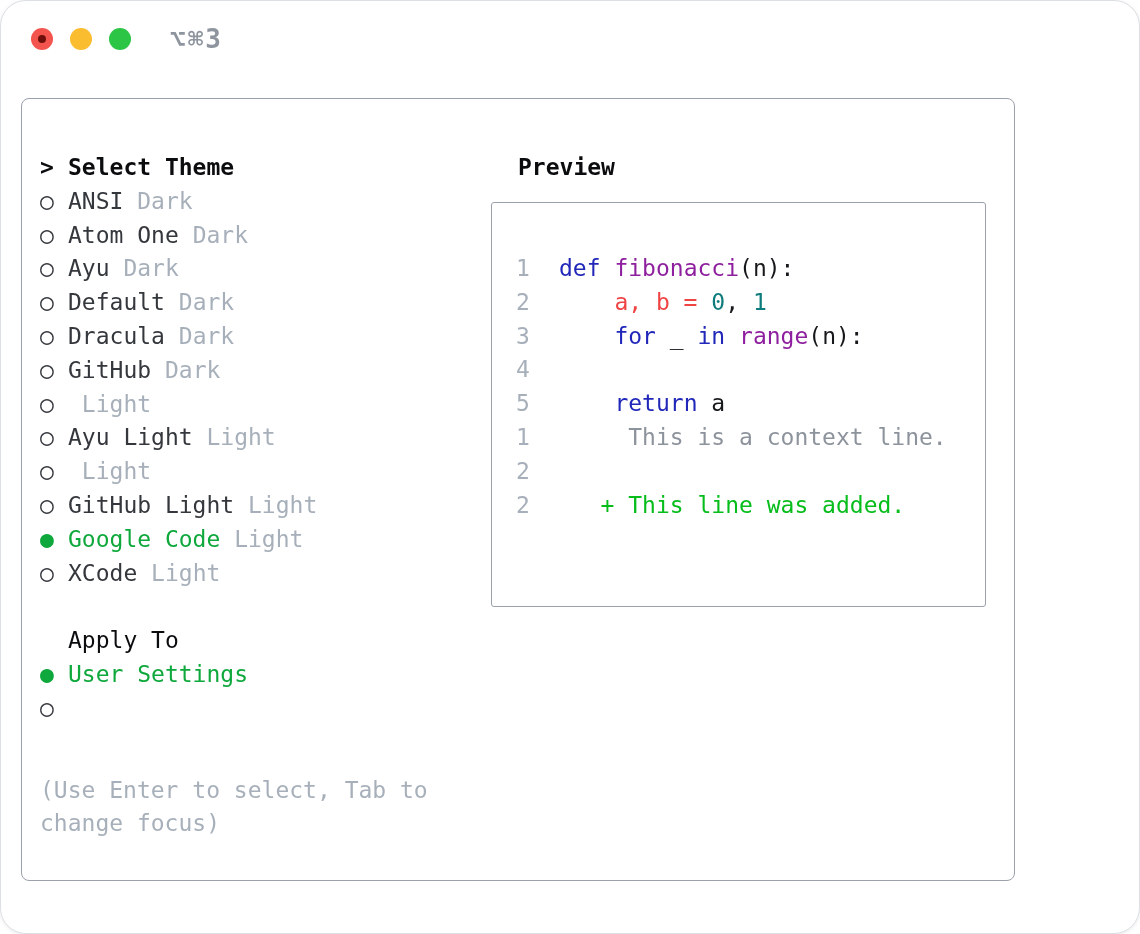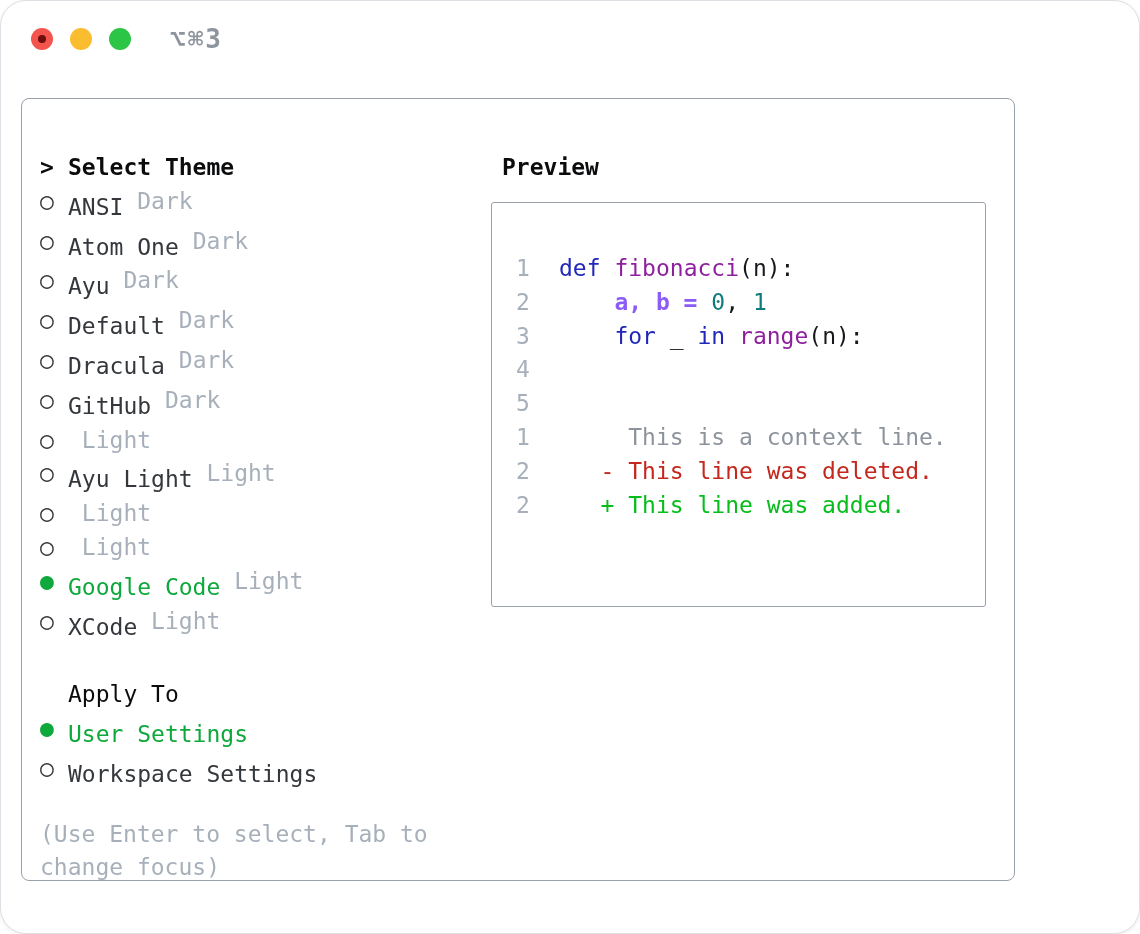--- a/index.html
+++ b/index.html
@@ -25,28 +25,28 @@
     position:absolute;left:20px;top:97px;width:994px;height:783px;
     border:1.5px solid var(--c-border,#9aa1ab);border-radius:8px;box-sizing:border-box;
     background:#fff;
   }
 
   .left-col{position:absolute;left:18px;top:52px;width:434px;font-size:23px;line-height:33.8px;}
   .row{display:flex;white-space:pre;}
   .marker{width:28px;flex:none;color:var(--c-marker,#3a3d42);}
   .marker.sel{color:var(--c-selected_green,#0fa83c);}
   .hdr{font-weight:bold;color:var(--c-header_text,#0b0c0e);}
-  .t-name{color:var(--c-list_text,#34373c);margin-top:6px;}
+  .t-name{color:var(--c-list_text,#34373c);}
   .t-name.sel{color:var(--c-selected_green,#0fa83c);}
   .t-variant{color:var(--c-variant_tag,#a7b0ba);margin-left:0.602em;}
   .apply-hdr{color:var(--c-header_text,#0b0c0e);text-align:right;}
   .spacer{height:33.8px;}
-  .help{margin:26px 0 0 0;color:var(--c-help_text,#a7b0ba);line-height:33.8px;}
+  .help{margin:48px 0 0 0;color:var(--c-help_text,#a7b0ba);line-height:33.8px;}
 
-  .preview-label{position:absolute;left:480px;top:52px;font-size:23px;line-height:33.8px;
+  .preview-label{position:absolute;left:496px;top:52px;font-size:23px;line-height:33.8px;
     font-weight:bold;color:var(--c-header_text,#0b0c0e);}
   .preview-panel{
     position:absolute;left:469px;top:103px;width:495px;height:405px;
     border:1.5px solid var(--c-border,#9aa1ab);border-radius:3px;box-sizing:border-box;
     padding:49px 0 0 24px;font-size:23px;line-height:33.8px;overflow:hidden;background:#fff;
   }
   .pline{display:flex;white-space:pre;}
   .gutter{width:43px;flex:none;color:var(--c-gutter,#a7b0ba);}
 </style>
 </head>
@@ -72,48 +72,48 @@
       <div id="theme-list">
           <div class="row"><span class="marker">○</span><span class="t-name">ANSI</span><span class="t-variant">Dark</span></div>
           <div class="row"><span class="marker">○</span><span class="t-name">Atom One</span><span class="t-variant">Dark</span></div>
           <div class="row"><span class="marker">○</span><span class="t-name">Ayu</span><span class="t-variant">Dark</span></div>
           <div class="row"><span class="marker">○</span><span class="t-name">Default</span><span class="t-variant">Dark</span></div>
           <div class="row"><span class="marker">○</span><span class="t-name">Dracula</span><span class="t-variant">Dark</span></div>
           <div class="row"><span class="marker">○</span><span class="t-name">GitHub</span><span class="t-variant">Dark</span></div>
           <div class="row"><span class="marker">○</span><span class="t-variant">Light</span></div>
           <div class="row"><span class="marker">○</span><span class="t-name">Ayu Light</span><span class="t-variant">Light</span></div>
           <div class="row"><span class="marker">○</span><span class="t-variant">Light</span></div>
-          <div class="row"><span class="marker">○</span><span class="t-variant">Light</span></div>
+          <div class="row"><span class="marker">○</span><span class="t-name">GitHub Light</span><span class="t-variant">Light</span></div>
           <div class="row"><span class="marker sel">●</span><span class="t-name sel">Google Code</span><span class="t-variant">Light</span></div>
           <div class="row"><span class="marker">○</span><span class="t-name">XCode</span><span class="t-variant">Light</span></div>
         </div>
 
       <div class="spacer"></div>
 
       <div class="row">
         <span class="marker"></span>
         <span class="apply-hdr">Apply To</span>
       </div>
 
       <div id="apply-list">
           <div class="row"><span class="marker sel">●</span><span class="t-name sel">User Settings</span></div>
-          <div class="row"><span class="marker">○</span><span class="t-name">Workspace Settings</span></div>
+          <div class="row"><span class="marker">○</span></div>
         </div>
 
       <p class="help">(Use Enter to select, Tab to change focus)</p>
     </div>
 
     <div class="preview-label">Preview</div>
 
     <div class="preview-panel" id="preview-panel">
         <div class="pline"><span class="gutter">1</span><span><span style="color: rgb(33, 39, 185);">def</span><span style="color: rgb(23, 24, 28);"> </span><span style="color: rgb(142, 31, 158);">fibonacci</span><span style="color: rgb(23, 24, 28);">(n):</span></span></div>
-        <div class="pline"><span class="gutter">2</span><span><span style="color: #8b5cf6; font-weight: bold;">    a, b = </span><span style="color: rgb(14, 124, 124);">0</span><span style="color: rgb(23, 24, 28);">, </span><span style="color: rgb(14, 124, 124);">1</span></span></div>
+        <div class="pline"><span class="gutter">2</span><span><span style="color: #ef4444;">    a, b = </span><span style="color: rgb(14, 124, 124);">0</span><span style="color: rgb(23, 24, 28);">, </span><span style="color: rgb(14, 124, 124);">1</span></span></div>
         <div class="pline"><span class="gutter">3</span><span><span style="color: rgb(23, 24, 28);">    </span><span style="color: rgb(33, 39, 185);">for</span><span style="color: rgb(23, 24, 28);"> _ </span><span style="color: rgb(33, 39, 185);">in</span><span style="color: rgb(23, 24, 28);"> </span><span style="color: rgb(142, 31, 158);">range</span><span style="color: rgb(23, 24, 28);">(n):</span></span></div>
         <div class="pline"><span class="gutter">4</span></div>
-        <div class="pline"><span class="gutter">5</span></div>
+        <div class="pline"><span class="gutter">5</span><span><span style="color: rgb(23, 24, 28);">    </span><span style="color: rgb(33, 39, 185);">return</span><span style="color: rgb(23, 24, 28);"> a</span></span></div>
         <div class="pline"><span class="gutter"></span><span></span></div>
         <div class="pline"><span class="gutter">1</span><span><span style="color: rgb(141, 147, 156); text-align: right;">     This is a context line.</span></span></div>
-        <div class="pline"><span class="gutter">2</span><span><span style="color: rgb(195, 39, 29);">   - This line was deleted.</span></span></div>
+        <div class="pline"><span class="gutter">2</span></div>
         <div class="pline"><span class="gutter">2</span><span><span style="color: rgb(7, 189, 28); margin-top: 34px;">   + This line was added.</span></span></div>
       </div>
 
   </div>
 </div>
 
 </body></html>

